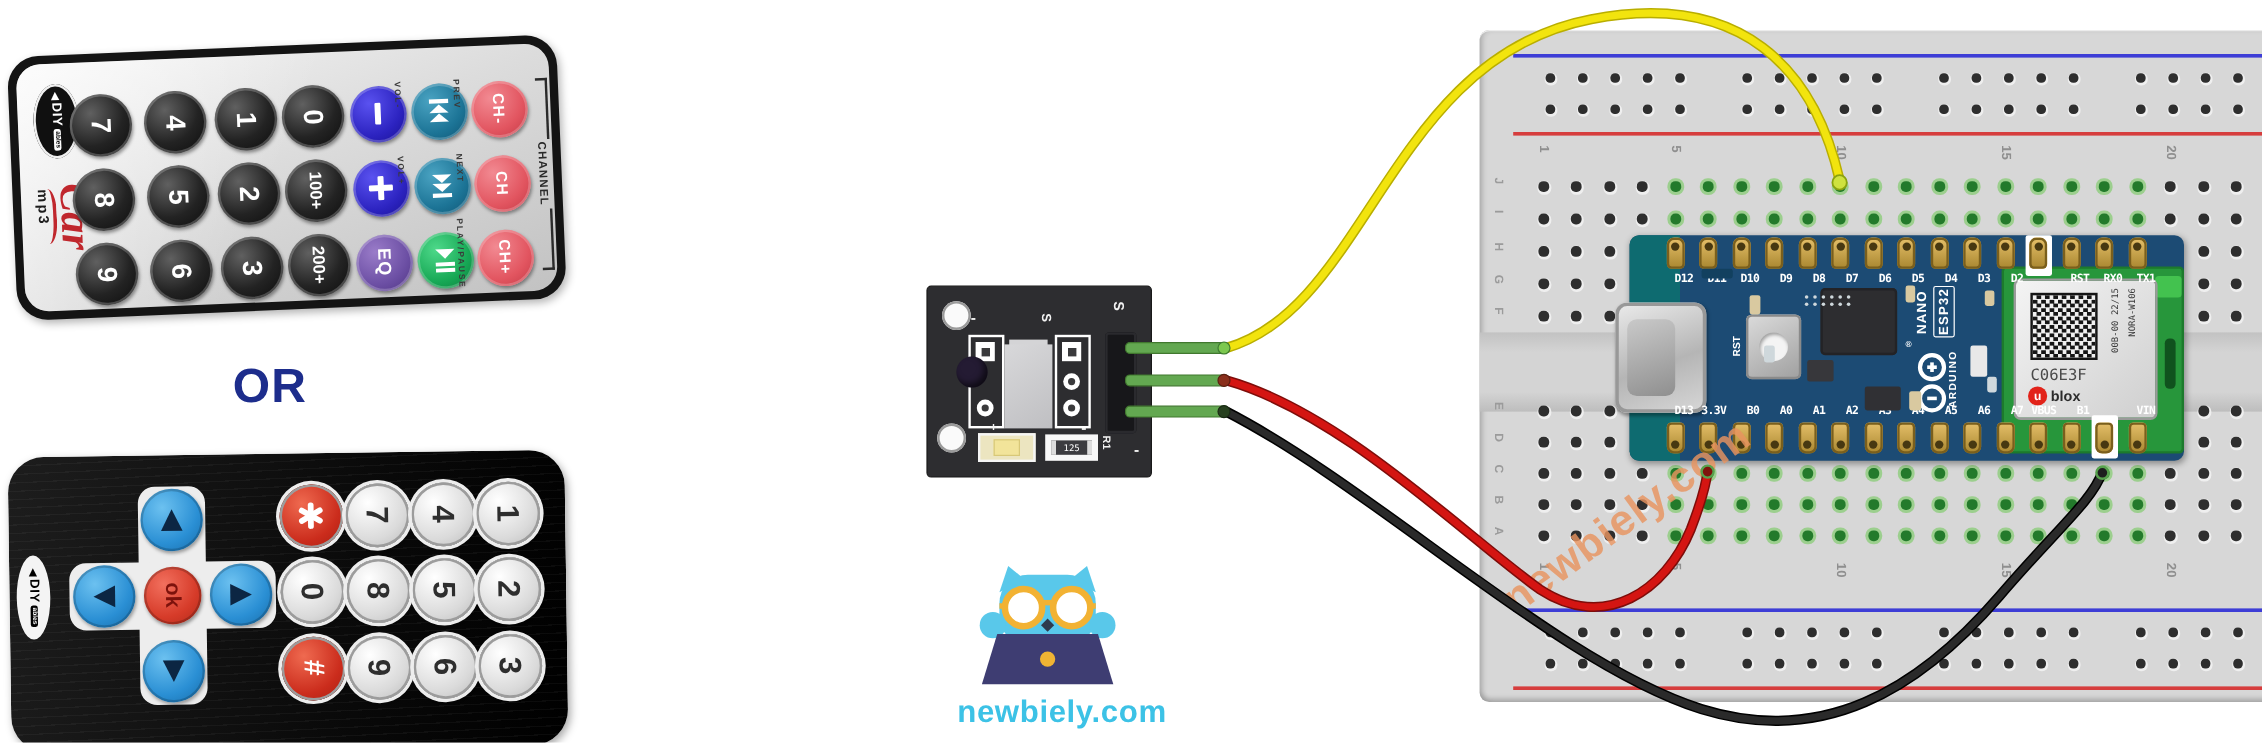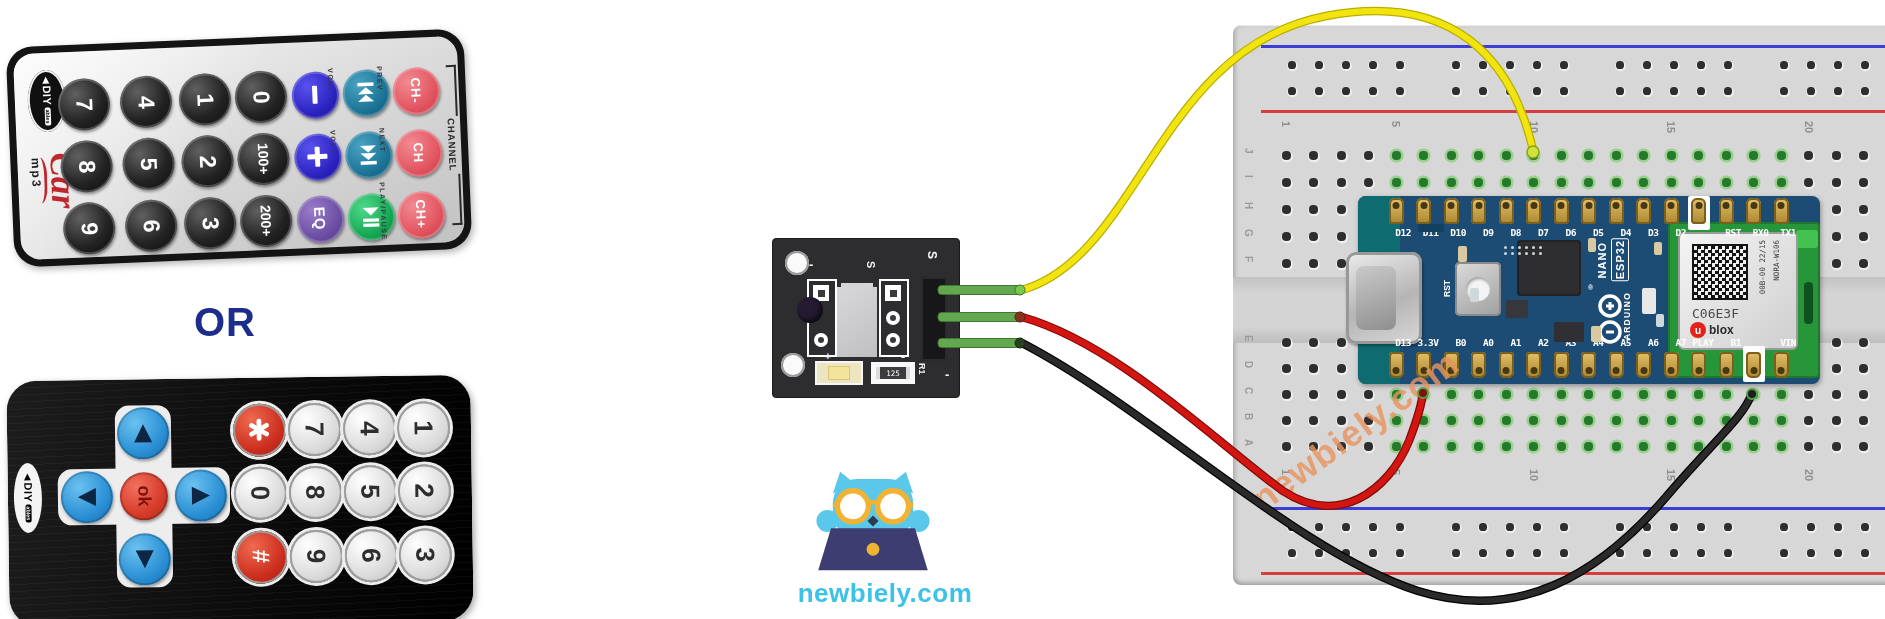--- a/index.html
+++ b/index.html
@@ -743,21 +743,21 @@
       <div class="clamp" style="position: absolute; left: 278px; top: 2px;"></div>
       <div class="clamp cb" style="position: absolute; left: 278px; top: 156px;"></div>
       <div class="pinlab" style="position: absolute; left: 270.5px; top: 31px;">D3</div>
       <div class="pinlab" style="position: absolute; left: 270.5px; top: 141px;">A6</div>
       <div class="clamp" style="position: absolute; left: 305.5px; top: 2px;"></div>
       <div class="clamp cb" style="position: absolute; left: 305.5px; top: 156px;"></div>
       <div class="pinlab" style="position: absolute; left: 298px; top: 31px;">D2</div>
       <div class="pinlab" style="position: absolute; left: 298px; top: 141px;">A7</div>
       <div class="clamp" style="position: absolute; left: 333px; top: 2px;"></div>
       <div class="clamp cb" style="position: absolute; left: 333px; top: 156px;"></div>
-      <div class="pinlab" style="position: absolute; left: 325.5px; top: 141px;">PLAY</div>
+      <div class="pinlab" style="position: absolute; left: 325.5px; top: 141px;">VBUS</div>
       <div class="clamp" style="position: absolute; left: 360.5px; top: 2px;"></div>
       <div class="clamp cb" style="position: absolute; left: 360.5px; top: 156px;"></div>
       <div class="pinlab" style="position: absolute; left: 353px; top: 31px;">RST</div>
       <div class="pinlab" style="position: absolute; left: 353px; top: 141px;">B1</div>
       <div class="clamp" style="position: absolute; left: 388px; top: 2px;"></div>
       <div class="clamp cb" style="position: absolute; left: 388px; top: 156px;"></div>
       <div class="pinlab" style="position: absolute; left: 380.5px; top: 31px;">RX0</div>
       <div class="clamp" style="position: absolute; left: 415.5px; top: 2px;"></div>
       <div class="clamp cb" style="position: absolute; left: 415.5px; top: 156px;"></div>
       <div class="pinlab" style="position: absolute; left: 408px; top: 31px;">TX1</div>

